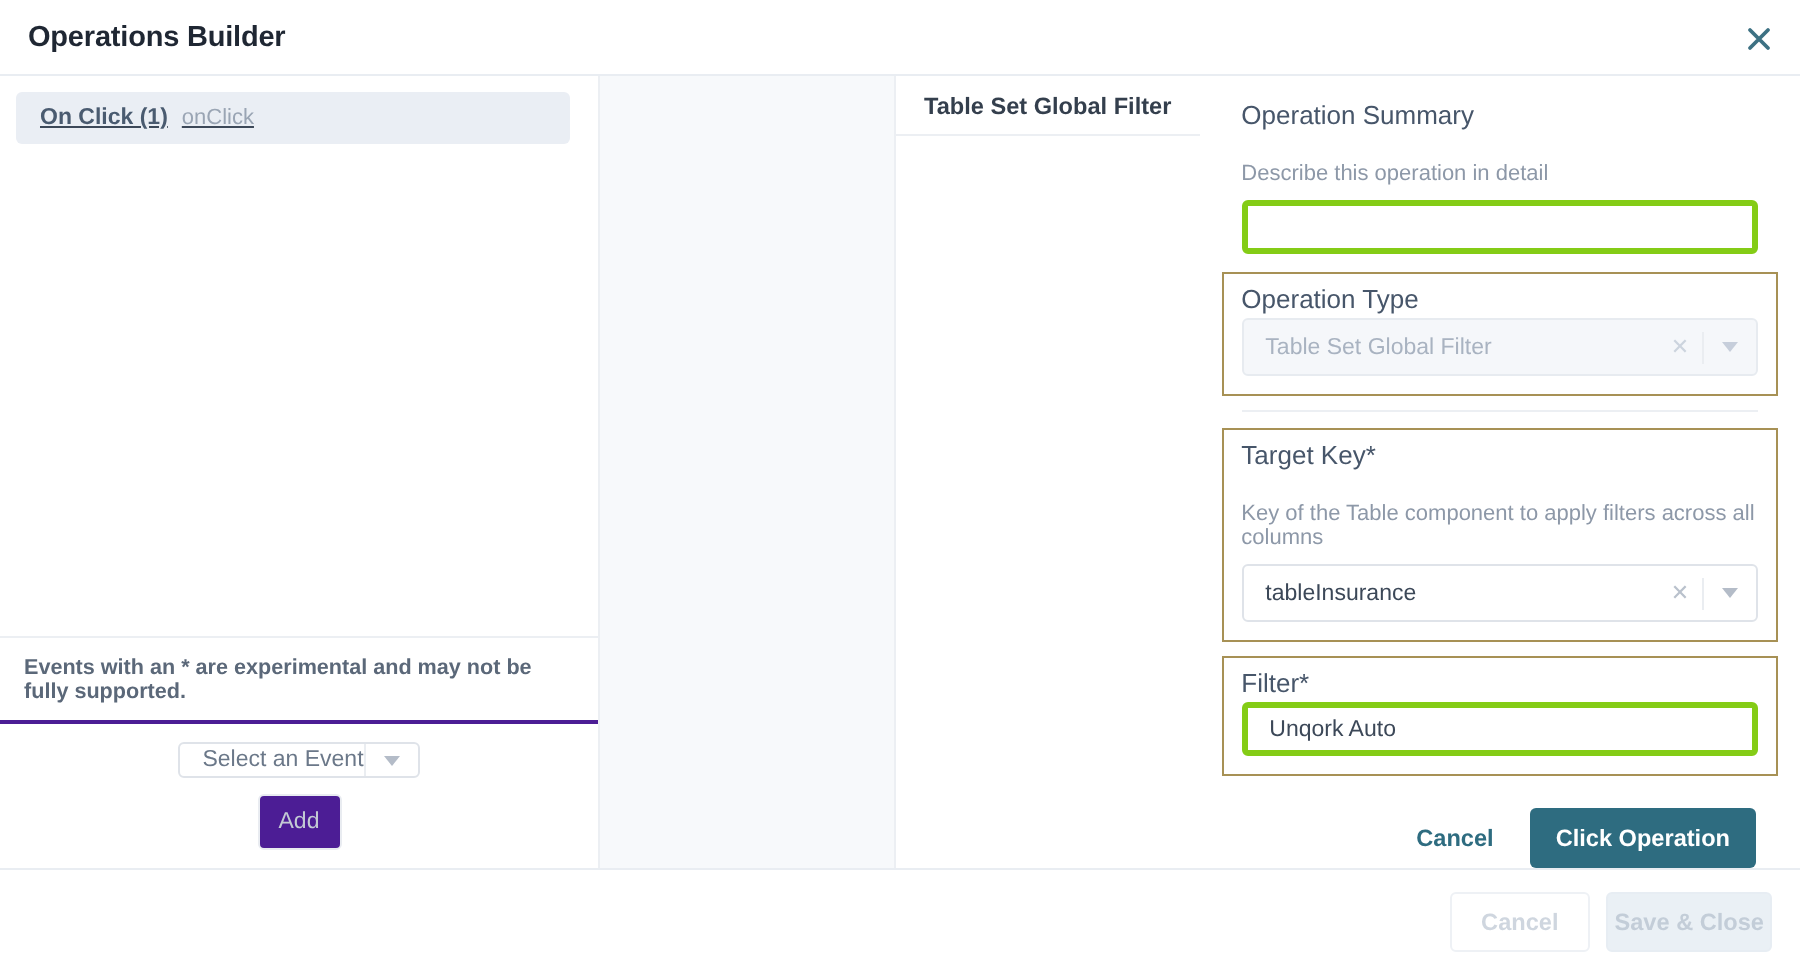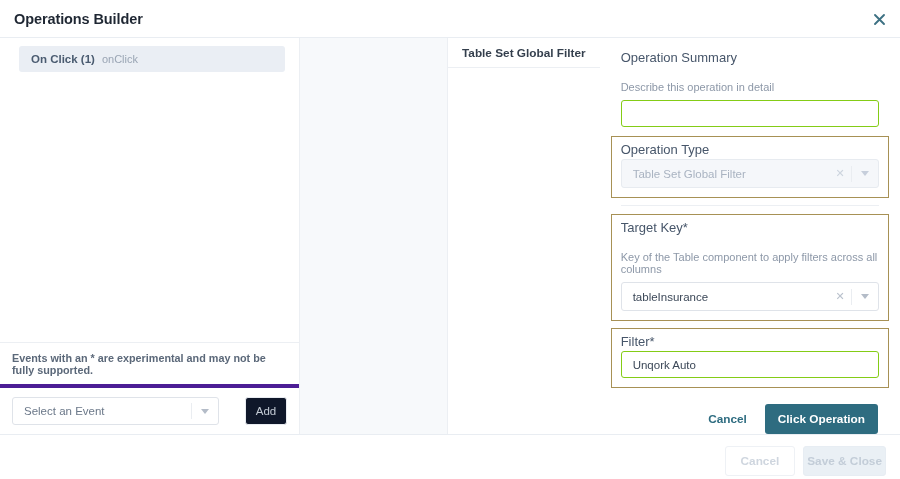--- a/index.html
+++ b/index.html
@@ -70,22 +70,23 @@
     width: 300px;
     min-width: 300px;
     box-sizing: border-box;
     display: flex;
     flex-direction: column;
     background: #ffffff;
     border-right: 1px solid #eceff3;
   }
   .events-list {
     flex: 1;
-    padding: 8px 14px 0 19px;
-    box-sizing: border-box;
+    padding: 8px 14px 0 8px;
+    box-sizing: border-box;
+    text-decoration: underline;
   }
   .event-item {
     background: #eaeef4;
     border-radius: 3px;
     height: 26px;
     display: flex;
     align-items: center;
     padding: 0 12px;
     box-sizing: border-box;
     cursor: pointer;
@@ -101,26 +102,27 @@
     margin-left: 7px;
   }
   .events-note {
     border-top: 1px solid #eceff3;
     padding: 9px 12px 8px 12px;
     font-size: 10.8px;
     color: #5b6879;
     font-weight: bold;
   }
   .events-footer {
-    border-top: 4px solid #4c1d95;
+    border-top: 2px solid #4c1d95;
     padding: 9px 12px;
     display: flex;
     align-items: center;
-    gap: 26px;
-    box-sizing: border-box;
+    gap: 8px;
+    box-sizing: border-box;
+    flex-direction: column;
   }
   .select-event {
     flex: 1;
     height: 28px;
     border: 1px solid #dfe3e9;
     border-radius: 3px;
     display: flex;
     align-items: center;
     background: #fff;
     box-sizing: border-box;
@@ -148,21 +150,21 @@
     width: 0; height: 0;
     border-left: 4px solid transparent;
     border-right: 4px solid transparent;
     border-top: 5px solid #b4bcc8;
   }
   .add-btn {
     width: 42px;
     height: 28px;
     border: 1px solid #e9ecf1;
     border-radius: 3px;
-    background: #0f172a;
+    background: #4c1d95;
     color: #c3cad4;
     font-size: 11.5px;
     display: flex;
     align-items: center;
     justify-content: center;
     box-sizing: border-box;
     cursor: default;
   }
 
   
@@ -221,21 +223,21 @@
     margin-bottom: 2px;
   }
   .field-help {
     font-size: 11px;
     color: #8d98a8;
     margin-bottom: 7px;
     margin-top: 16px;
   }
   .text-input {
     height: 27px;
-    border: 1px solid #84cc16;
+    border: 3px solid #84cc16;
     border-radius: 3px;
     background: #ffffff;
     display: flex;
     align-items: center;
     padding: 0 11px;
     box-sizing: border-box;
     font-size: 11.5px;
     color: #3c4858;
     cursor: text;
   }

